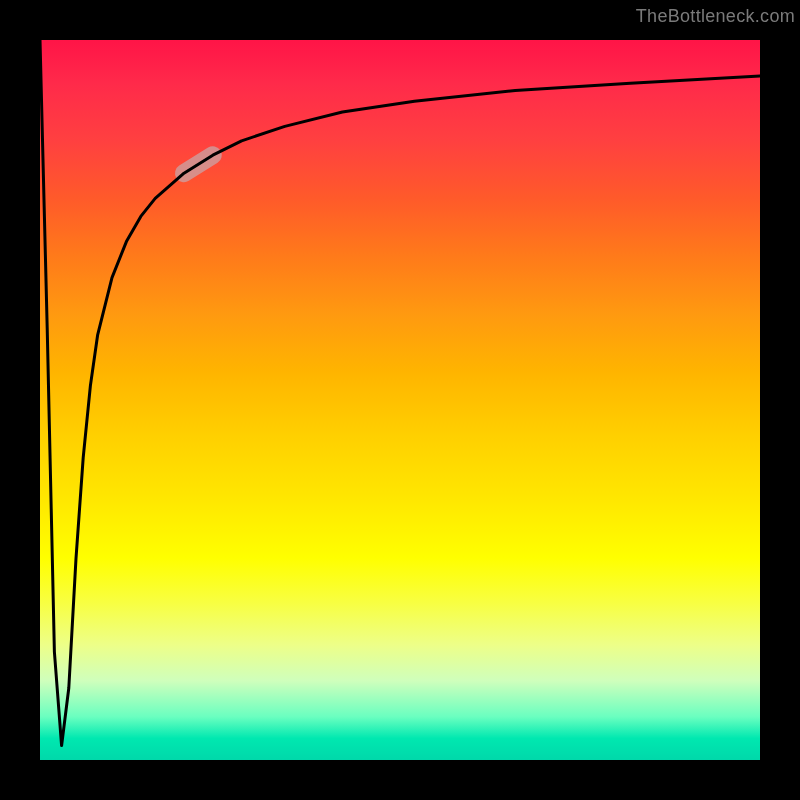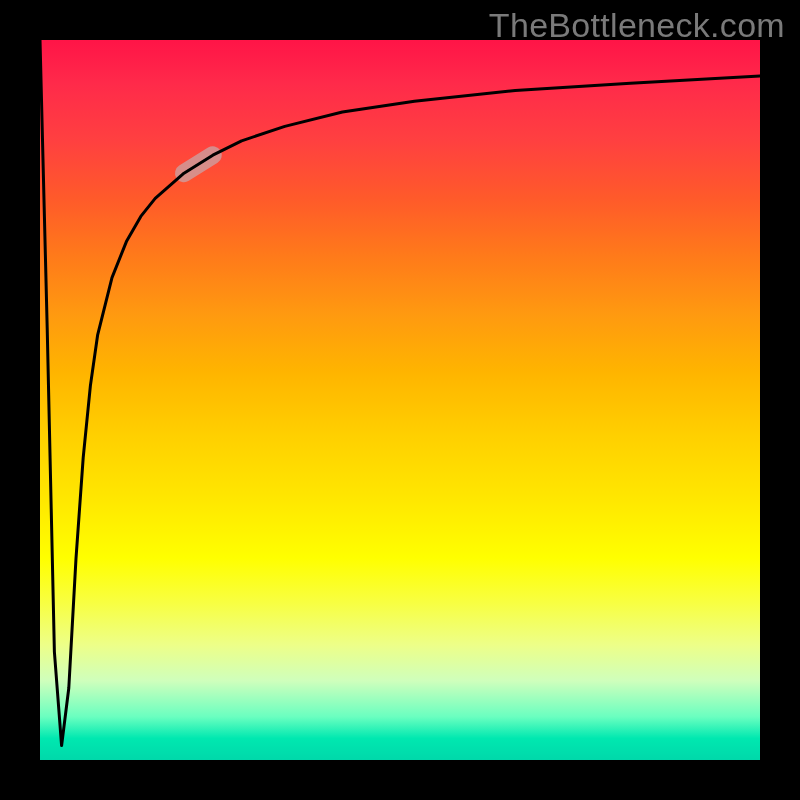--- a/index.html
+++ b/index.html
@@ -47,22 +47,22 @@
   .curve-svg {
     position: absolute;
     left: 0;
     top: 0;
     width: 720px;
     height: 720px;
   }
   .watermark {
     position: absolute;
     top: 6px;
-    right: 15px;
-    font-size: 34px;
+    right: 5px;
+    font-size: 18px;
     font-weight: 400;
     color: #7a7a7a;
     letter-spacing: 0.3px;
     user-select: none;
   }
 </style>
 </head>
 <body>
 
 <div class="root">

